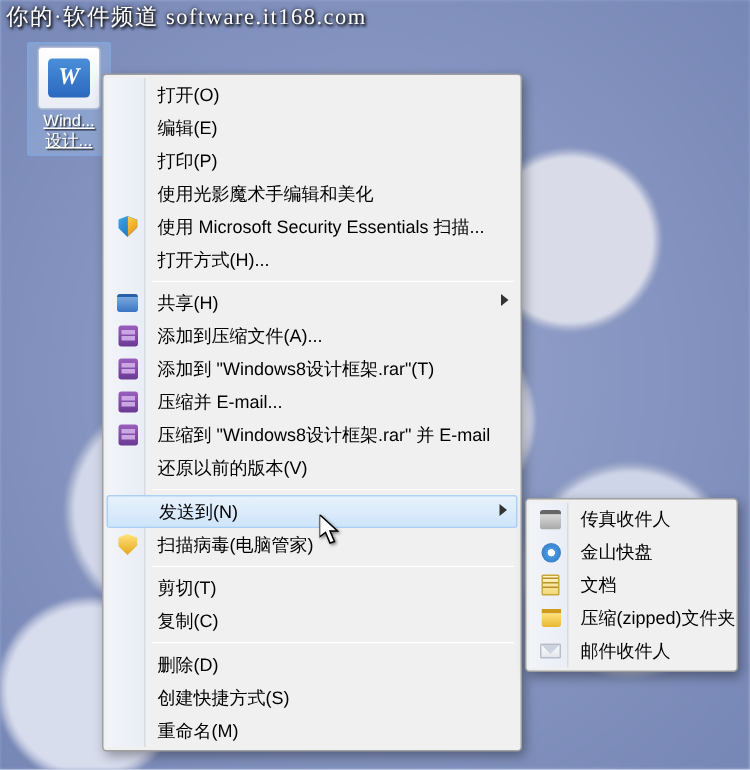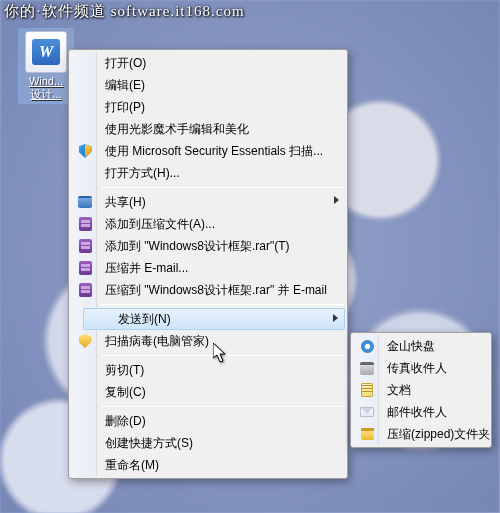--- a/index.html
+++ b/index.html
@@ -74,21 +74,21 @@
     white-space: nowrap; color: #000;
     cursor: default;
   }
   .item .ic {
     position: absolute; left: 6px; top: 3px; width: 16px; height: 16px;
     display: flex; align-items: center; justify-content: center;
   }
   .item.hl {
     background: linear-gradient(#e7f1fb, #cfe5fb);
     border: 1px solid #aad1f5; border-radius: 2px;
-    height: 22px; line-height: 20px; margin-left: 12px;
+    height: 22px; line-height: 20px;
   }
   .item .arrow {
     position: absolute; right: 6px; top: 5px;
     border-left: 5px solid #333;
     border-top: 4px solid transparent;
     border-bottom: 4px solid transparent;
   }
   .sep {
     height: 1px; margin: 3px 2px 3px 30px;
     background: #d7dbe4; border-bottom: 1px solid #fff;
@@ -171,20 +171,21 @@
         <span class="i-rar"></span>
       </span>
     <span>压缩并 E-mail...</span>
   </div>
   <div class="item">
     <span class="ic">
         <span class="i-rar"></span>
       </span>
     <span>压缩到 "Windows8设计框架.rar" 并 E-mail</span>
   </div>
+  <div class="item"><span>还原以前的版本(V)</span></div>
   <div class="sep"></div>
 
   <div class="item hl">
     <span>发送到(N)</span><span class="arrow"></span>
   </div>
   <div class="item">
     <span class="ic">
         <span class="i-yshield"></span>
       </span>
     <span>扫描病毒(电脑管家)</span>
@@ -198,47 +199,47 @@
   <div class="item"><span>删除(D)</span></div>
   <div class="item"><span>创建快捷方式(S)</span></div>
   <div class="item"><span>重命名(M)</span></div>
 
 </div>
 
 <div class="menu menu-sub">
   <div class="iconcol"></div>
   <div class="item">
     <span class="ic">
+        <span class="i-fax"></span>
+      </span>
+    <span>传真收件人</span>
+  </div>
+  <div class="item">
+    <span class="ic">
         <span class="i-disk"></span>
       </span>
     <span>金山快盘</span>
   </div>
   <div class="item">
     <span class="ic">
-        <span class="i-fax"></span>
-      </span>
-    <span>传真收件人</span>
-  </div>
-  <div class="item">
-    <span class="ic">
         <span class="i-doc"></span>
       </span>
     <span>文档</span>
   </div>
   <div class="item">
     <span class="ic">
+        <span class="i-zip"></span>
+      </span>
+    <span>压缩(zipped)文件夹</span>
+  </div>
+  <div class="item">
+    <span class="ic">
         <span class="i-mail"></span>
       </span>
     <span>邮件收件人</span>
-  </div>
-  <div class="item">
-    <span class="ic">
-        <span class="i-zip"></span>
-      </span>
-    <span>压缩(zipped)文件夹</span>
   </div>
 </div>
 
 <div class="cursor">
   <svg viewBox="0 0 16 22">
       <path d="M0,0 L0,15 L4,12 L7,19 L10,18 L7,11 L12,11 Z" fill="#fff" stroke="#000" stroke-width="1"></path>
     </svg>
 </div>
 
 </body></html>

